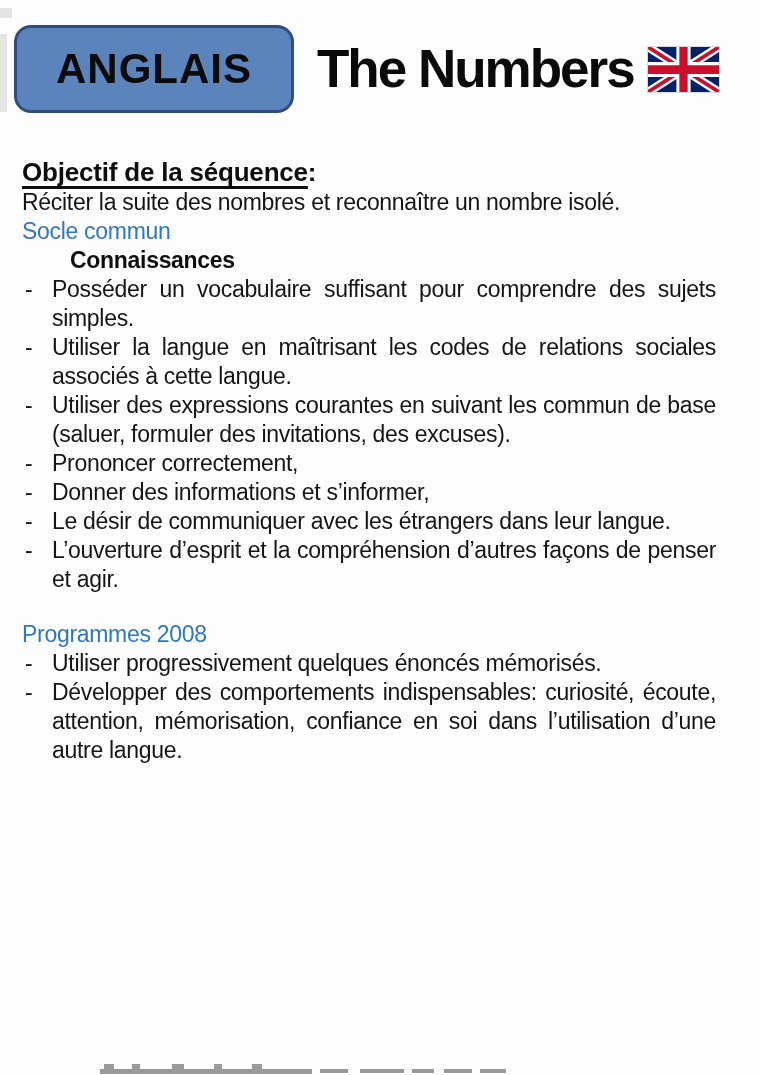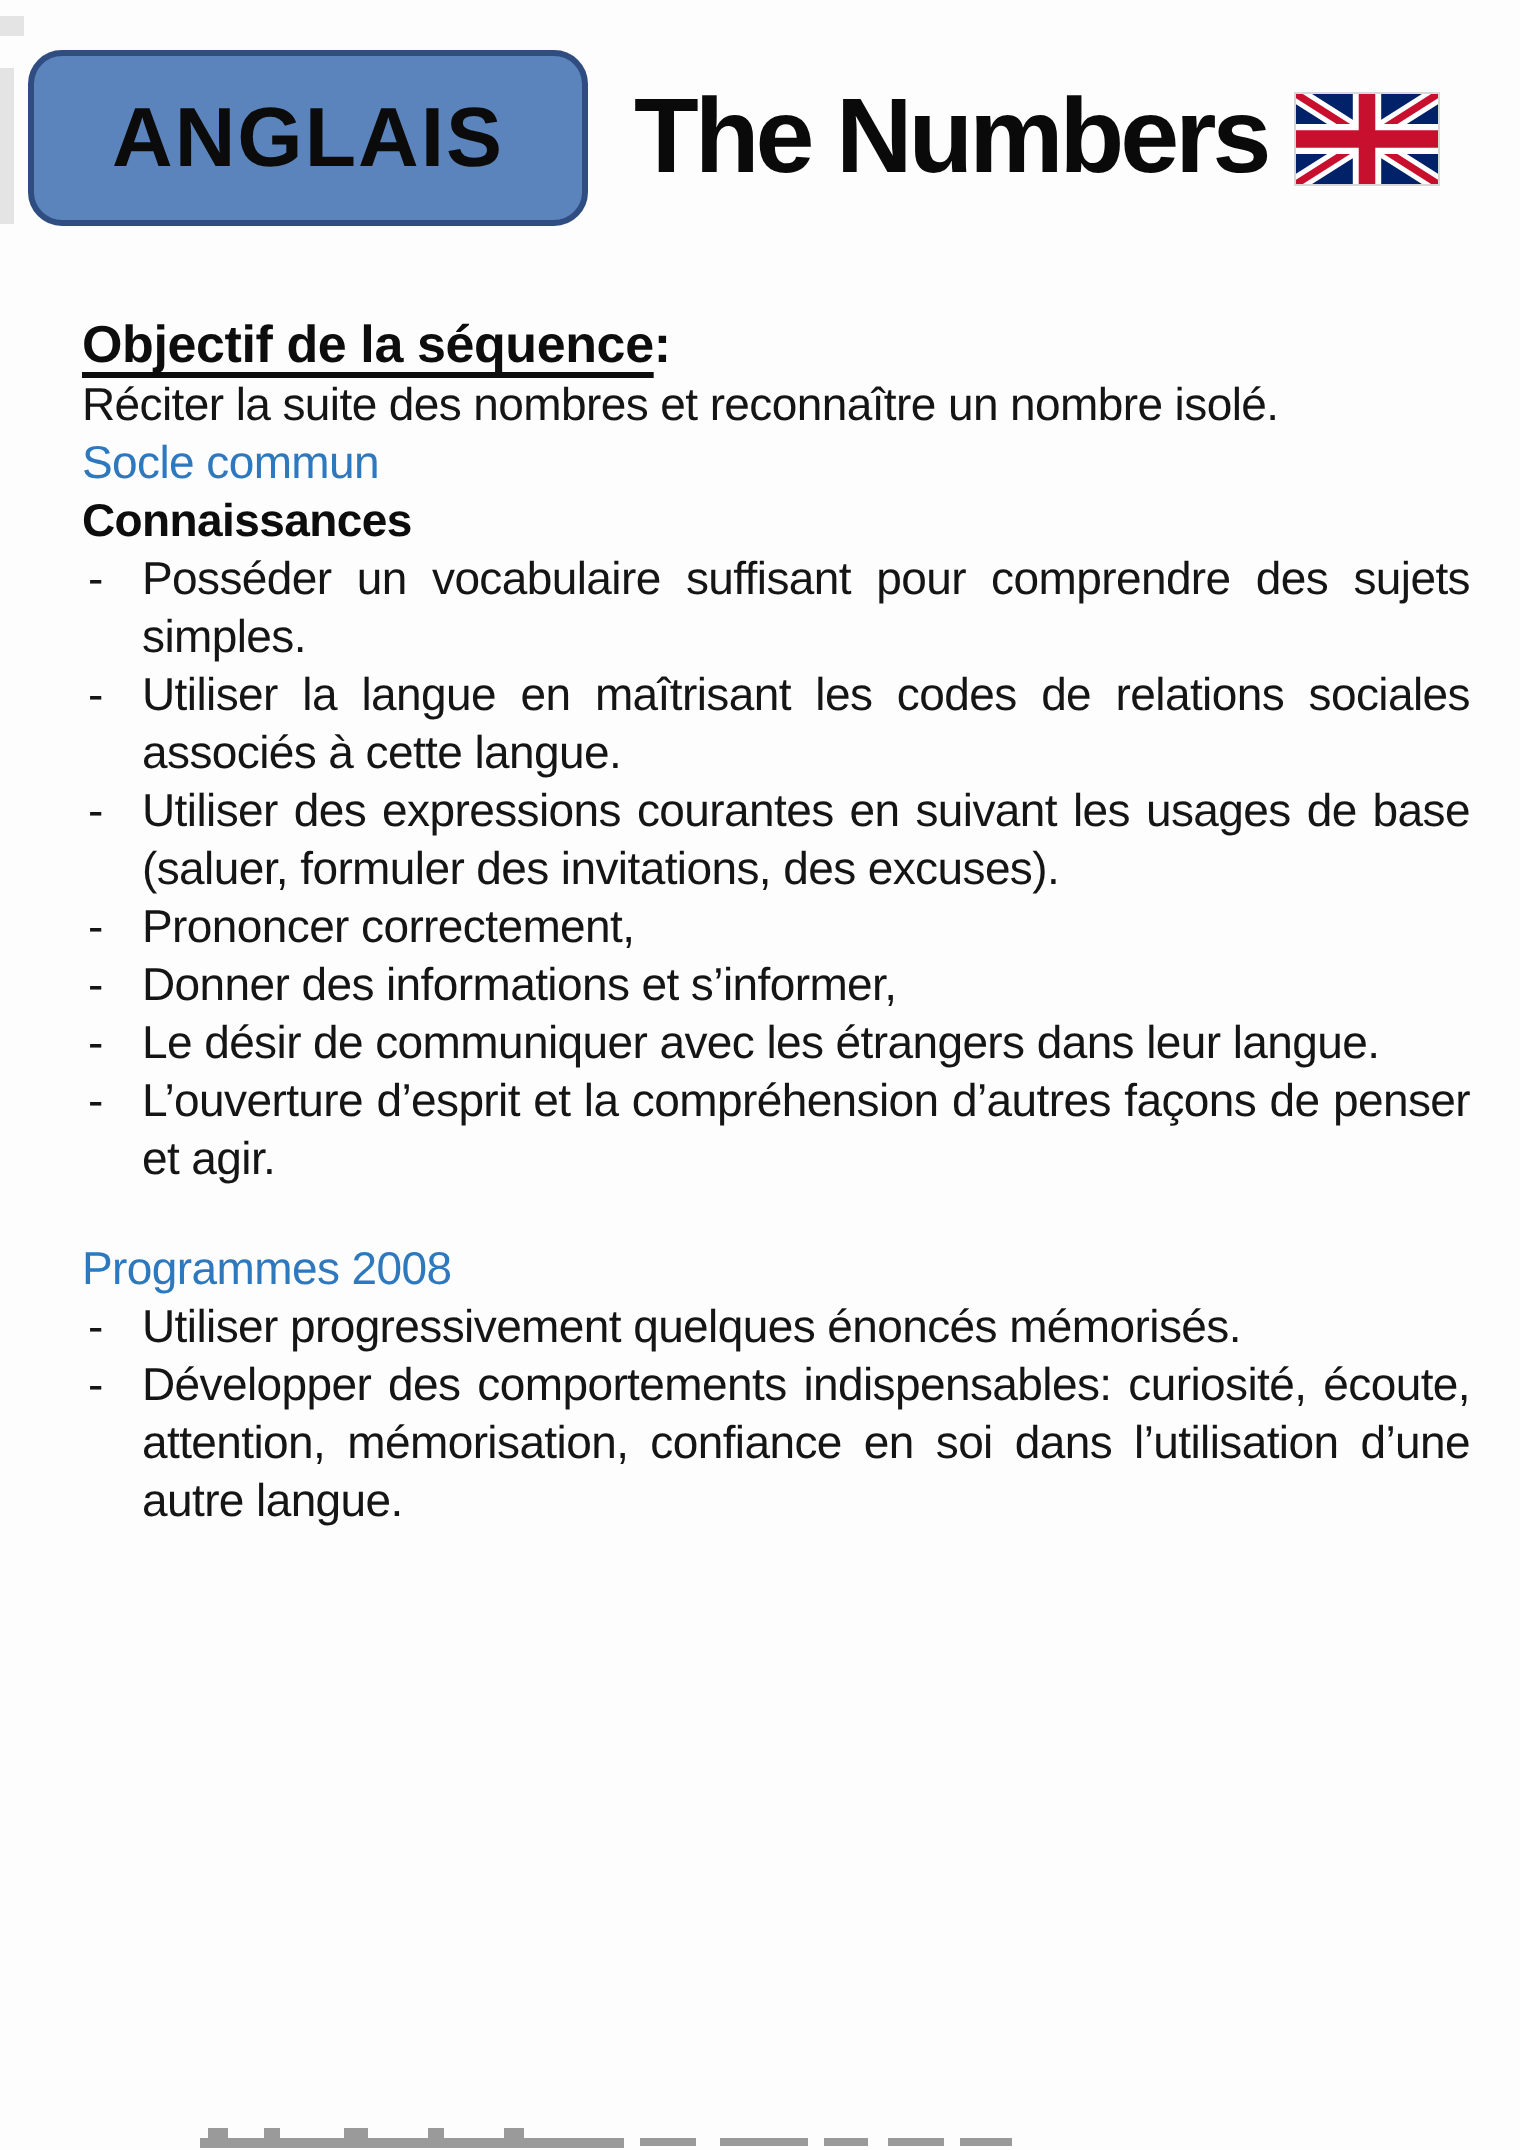--- a/index.html
+++ b/index.html
@@ -28,35 +28,35 @@
     position:absolute;left:317px;top:38px;
     font-size:53px;font-weight:bold;color:#0a0a0a;
     letter-spacing:-2px;white-space:nowrap;
   }
   #flag{
     position:absolute;left:648px;top:47px;width:71px;height:45px;
     outline:1px solid #d8d8d8;
   }
   
   #body{
-    position:absolute;left:41px;top:157px;width:694px;
+    position:absolute;left:22px;top:157px;width:694px;
     font-size:23px;line-height:29px;letter-spacing:-0.3px;
   }
   .h1{
     font-size:26px;font-weight:bold;line-height:31px;color:#0d0d0d;
     letter-spacing:-0.2px;
   }
   .h1 .u{
     text-decoration:underline;
     text-decoration-thickness:3px;
     text-underline-offset:5px;
   }
   .gap-top{margin-top:26px;}
   .sub-blue{color:#2e78be;}
-  .sub-bold{font-weight:bold;color:#0d0d0d;}
+  .sub-bold{font-weight:bold;color:#0d0d0d;margin-left:48px;}
   .bullet{
     position:relative;
     padding-left:30px;
     text-align:justify;
   }
   .bullet .dash{
     position:absolute;left:3px;top:0;
   }
   
   .art{position:absolute;background:#e4e4e4;}
@@ -103,21 +103,21 @@
     </div>
 
 
     <div class="bullet">
       <span class="dash">-</span>
       <span>Utiliser la langue en maîtrisant les codes de relations sociales associés à cette langue.</span>
     </div>
 
     <div class="bullet">
       <span class="dash">-</span>
-      <span>Utiliser des expressions courantes en suivant les usages de base (saluer, formuler des invitations, des excuses).</span>
+      <span>Utiliser des expressions courantes en suivant les commun de base (saluer, formuler des invitations, des excuses).</span>
     </div>
 
     <div class="bullet">
       <span class="dash">-</span>
       <span>Prononcer correctement,</span>
     </div>
 
     <div class="bullet">
       <span class="dash">-</span>
       <span>Donner des informations et s’informer,</span>

